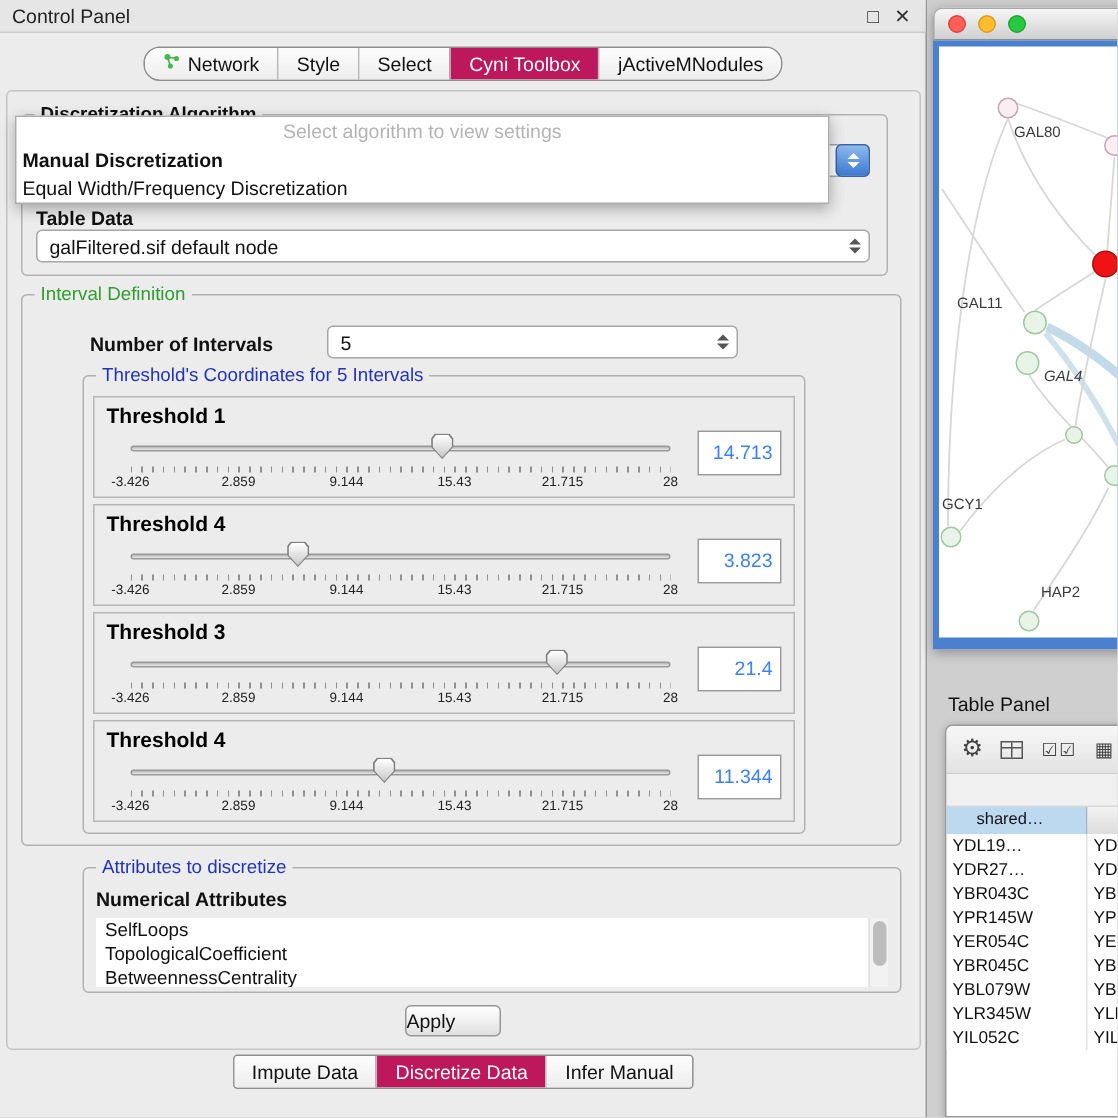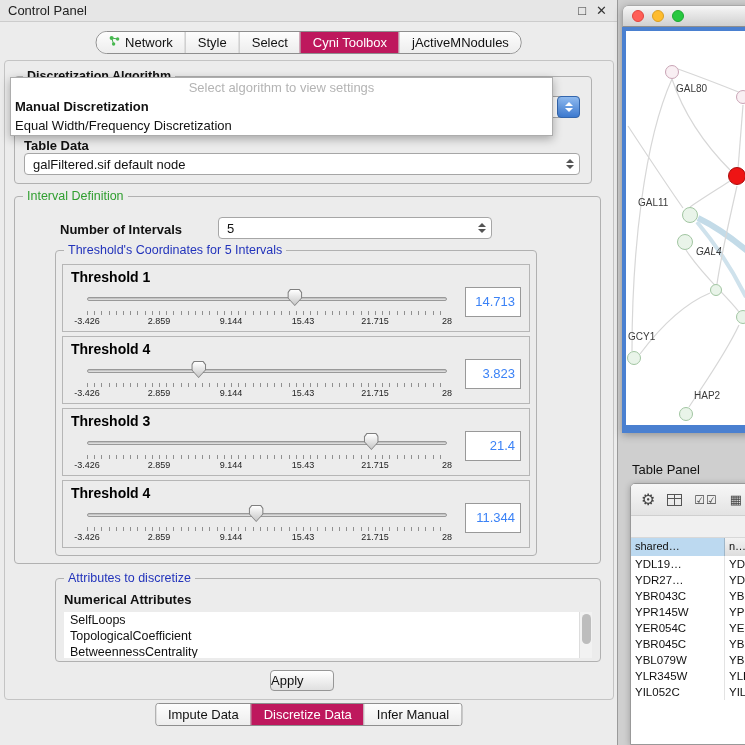--- a/index.html
+++ b/index.html
@@ -89,21 +89,21 @@
   .table-window { position:absolute; left:630px; top:483px; width:122px; height:262px; background:#fff; border:1px solid #999; border-radius:5px 0 0 0; overflow:hidden; box-shadow:0 1px 6px rgba(0,0,0,0.25); }
   .table-toolbar { height:32px; background:linear-gradient(#f7f7f7,#e3e3e3); border-bottom:1px solid #cfcfcf; display:flex; align-items:center; gap:12px; padding-left:10px; color:#444; }
   .gear-glyph { font-size:16px; line-height:16px; }
   .icon-columns { width:15px; height:12px; border:1px solid #555; position:relative; display:inline-block; }
   .icon-columns::before { content:""; position:absolute; left:6px; top:0; width:1px; height:100%; background:#555; }
   .icon-columns::after { content:""; position:absolute; left:0; top:3px; width:100%; height:1px; background:#555; }
   .check-glyph { font-size:12px; letter-spacing:1px; }
   .grid-glyph { font-size:13px; }
   .table-blank { height:22px; background:#f0f0f0; border-bottom:1px solid #d8d8d8; }
   #table-head { display:flex; height:18px; font-size:11px; color:#111; }
-  .th { line-height:17px; padding-left:4px; border-right:1px solid #9fb6c8; background:linear-gradient(#f2f2f2,#dddddd); overflow:hidden; white-space:nowrap; }
+  .th { line-height:17px; padding-left:20px; border-right:1px solid #9fb6c8; background:linear-gradient(#f2f2f2,#dddddd); overflow:hidden; white-space:nowrap; }
   .th.selected { background:#bcd9f0; }
   .th1 { width:94px; }
   .th2 { flex:1; }
   #table-rows { background:#fff; }
   .tr { display:flex; height:16px; font-size:11.5px; color:#111; }
   .td { line-height:16px; padding-left:4px; overflow:hidden; white-space:nowrap; }
   .td1 { width:94px; border-right:1px solid #e3e3e3; }
   .td2 { flex:1; }
 </style>
 </head>

